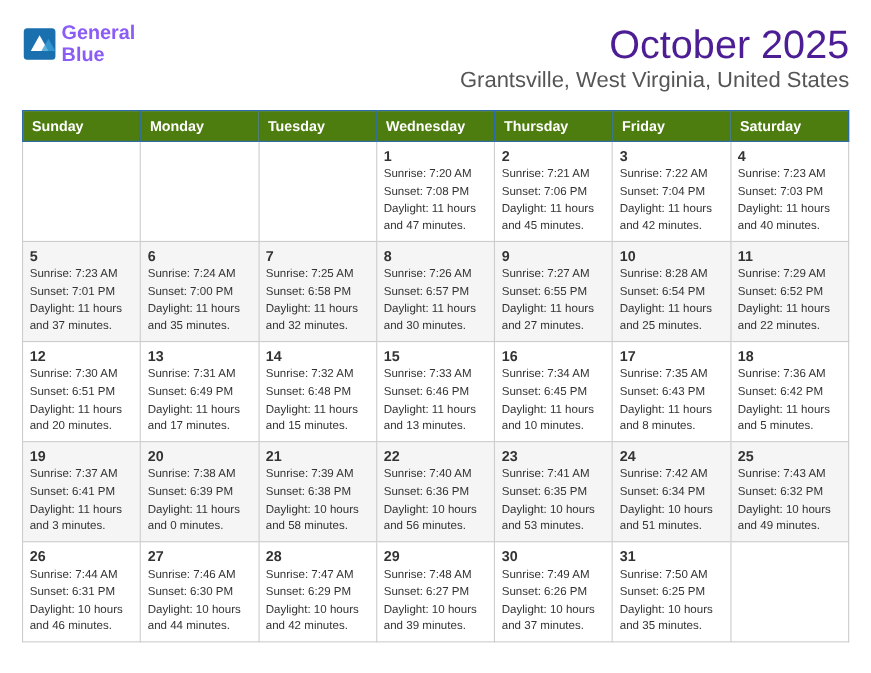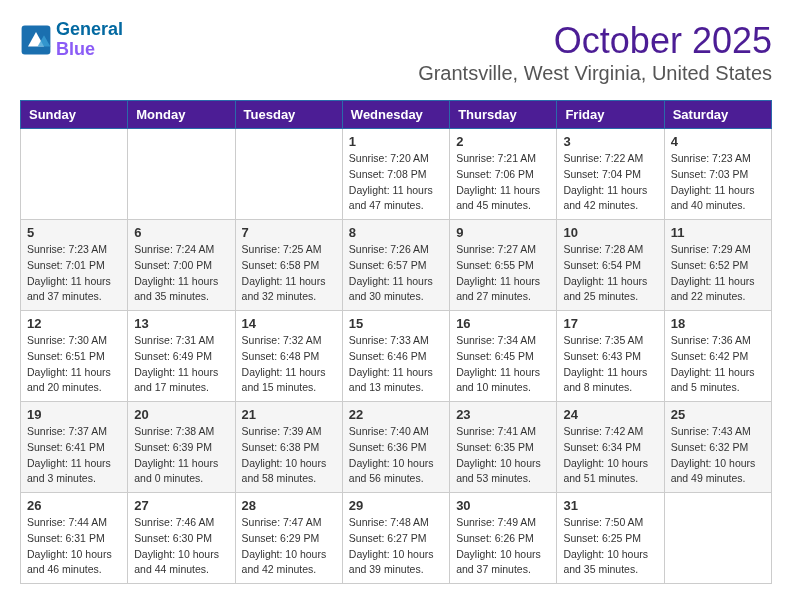--- a/index.html
+++ b/index.html
@@ -20,21 +20,21 @@
       display: flex;
       align-items: center;
     }
     .logo-text {
       display: flex;
       flex-direction: column;
       font-size: 18px;
       font-weight: bold;
       line-height: 1.1;
     }
-    .logo-general { color: #0369a1; }
+    .logo-general { color: #8b5cf6; }
     .logo-blue { color: #8b5cf6; }
     .logo-icon {
       width: 32px;
       height: 32px;
       margin-right: 4px;
     }
     .title-section {
       text-align: right;
     }
     .month-title {
@@ -45,21 +45,21 @@
     .location {
       font-size: 20px;
       color: #555;
     }
     .calendar {
       width: 100%;
       border-collapse: collapse;
       border: 1px solid #ccc;
     }
     .calendar th {
-      background-color: #4c1d95;
+      background-color: #4d7c0f;
       color: white;
       text-align: left;
       padding: 6px 8px;
       font-size: 13px;
       font-weight: bold;
       border: 1px solid #2a6aaa;
     }
     .calendar td {
       vertical-align: top;
       padding: 5px 6px;
@@ -177,21 +177,21 @@
 Daylight: 11 hours and 30 minutes.</div>
         </td>
         <td>
           <div class="day-number">9</div>
           <div class="day-info" style="white-space: pre-line;">Sunrise: 7:27 AM
 Sunset: 6:55 PM
 Daylight: 11 hours and 27 minutes.</div>
         </td>
         <td>
           <div class="day-number">10</div>
-          <div class="day-info" style="white-space: pre-line;">Sunrise: 7:28 AM
+          <div class="day-info" style="white-space: pre-line;">Sunrise: 8:28 AM
 Sunset: 6:54 PM
 Daylight: 11 hours and 25 minutes.</div>
         </td>
         <td>
           <div class="day-number">11</div>
           <div class="day-info" style="white-space: pre-line;">Sunrise: 7:29 AM
 Sunset: 6:52 PM
 Daylight: 11 hours and 22 minutes.</div>
         </td>
       </tr>

